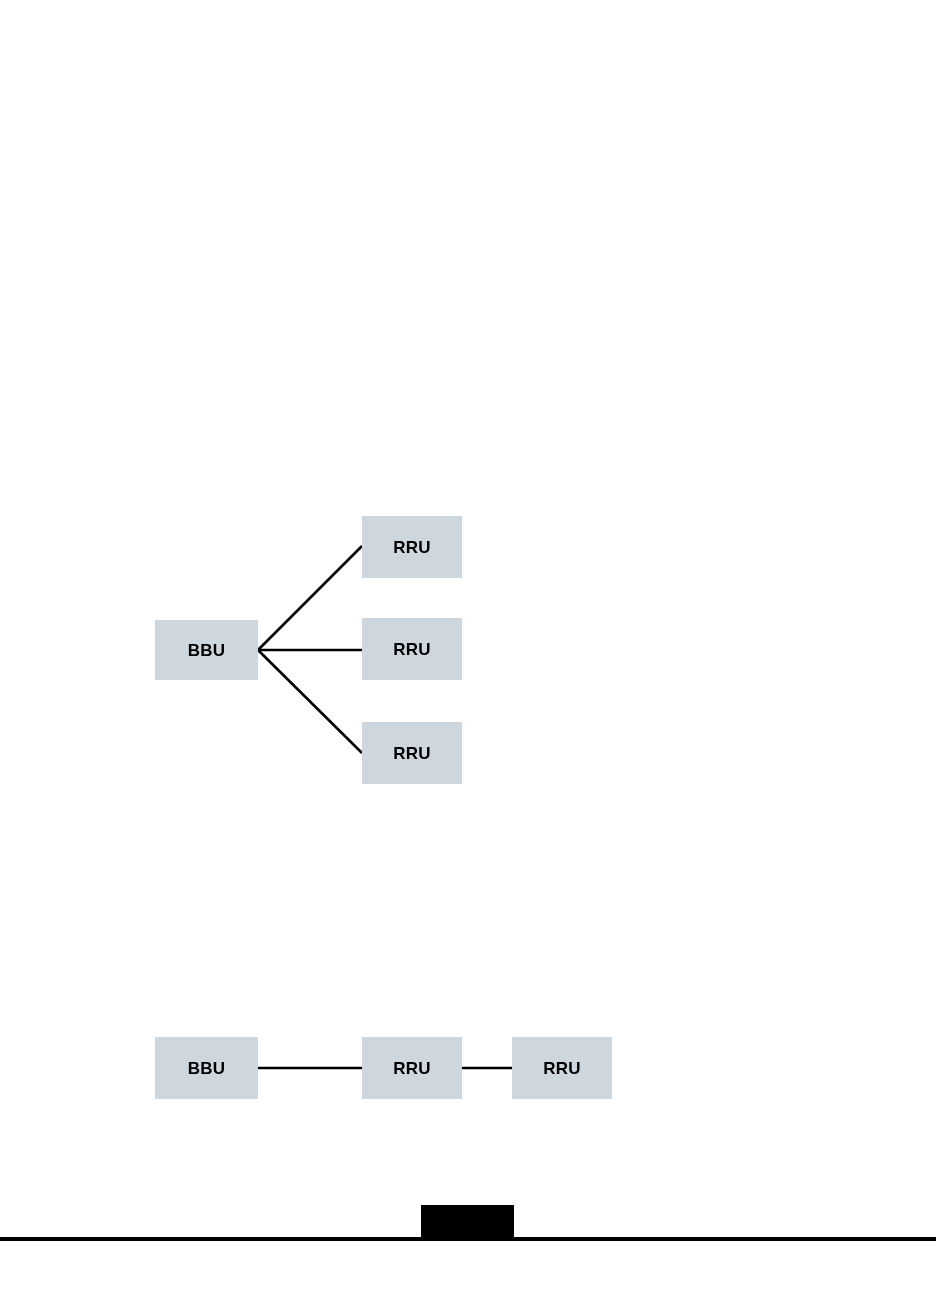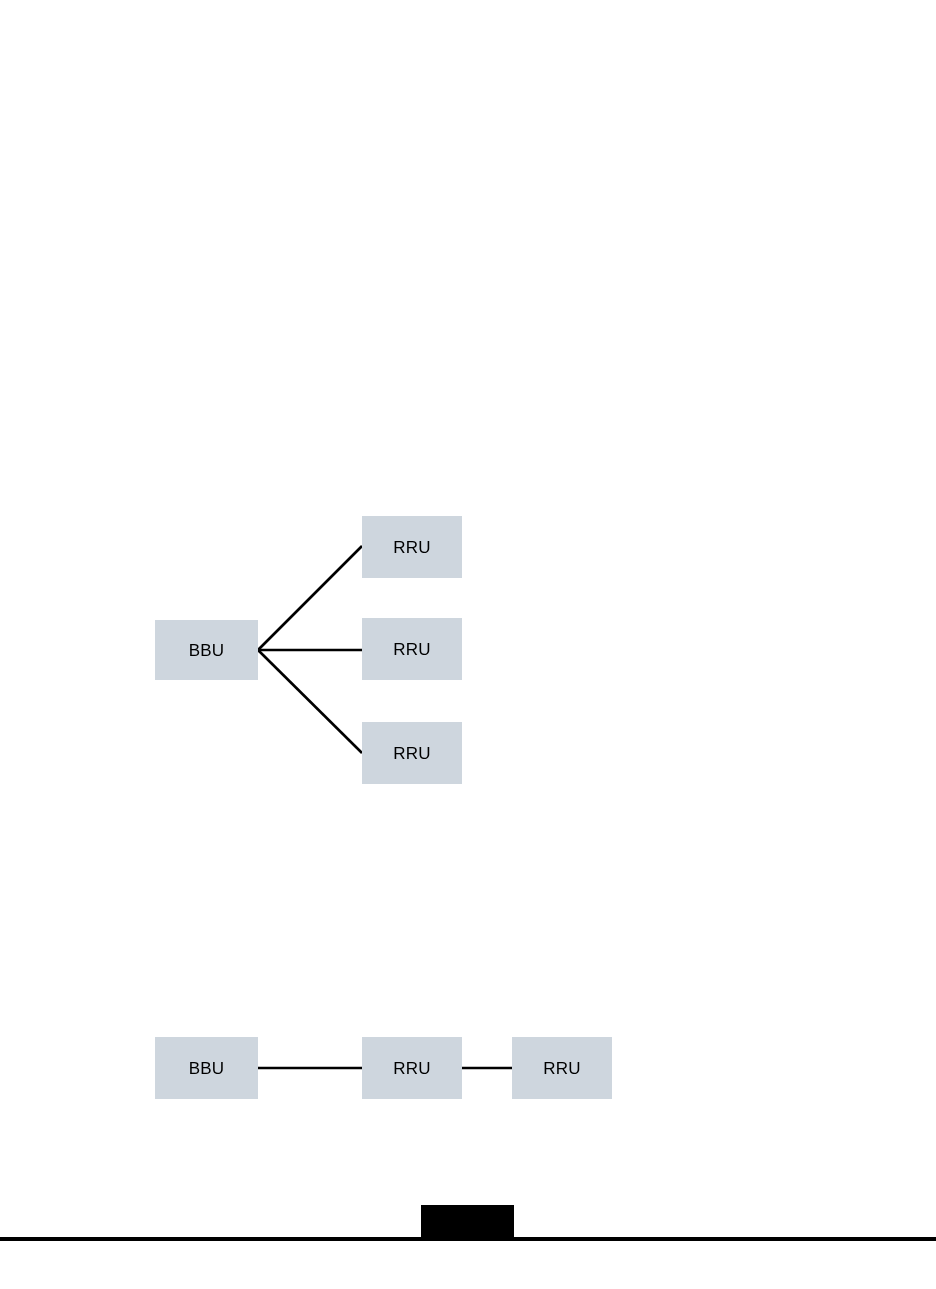--- a/index.html
+++ b/index.html
@@ -26,21 +26,21 @@
     position: absolute;
     box-sizing: border-box;
     background: #ced6de;
     display: flex;
     align-items: center;
     justify-content: center;
     user-select: none;
   }
   .node-label {
     font-family: "Liberation Sans", sans-serif;
-    font-weight: normal;
+    font-weight: bold;
     font-size: 17px;
     line-height: 1;
     color: #000000;
     letter-spacing: 0.2px;
   }
 
   
   .connectors {
     position: absolute;
     left: 0;

